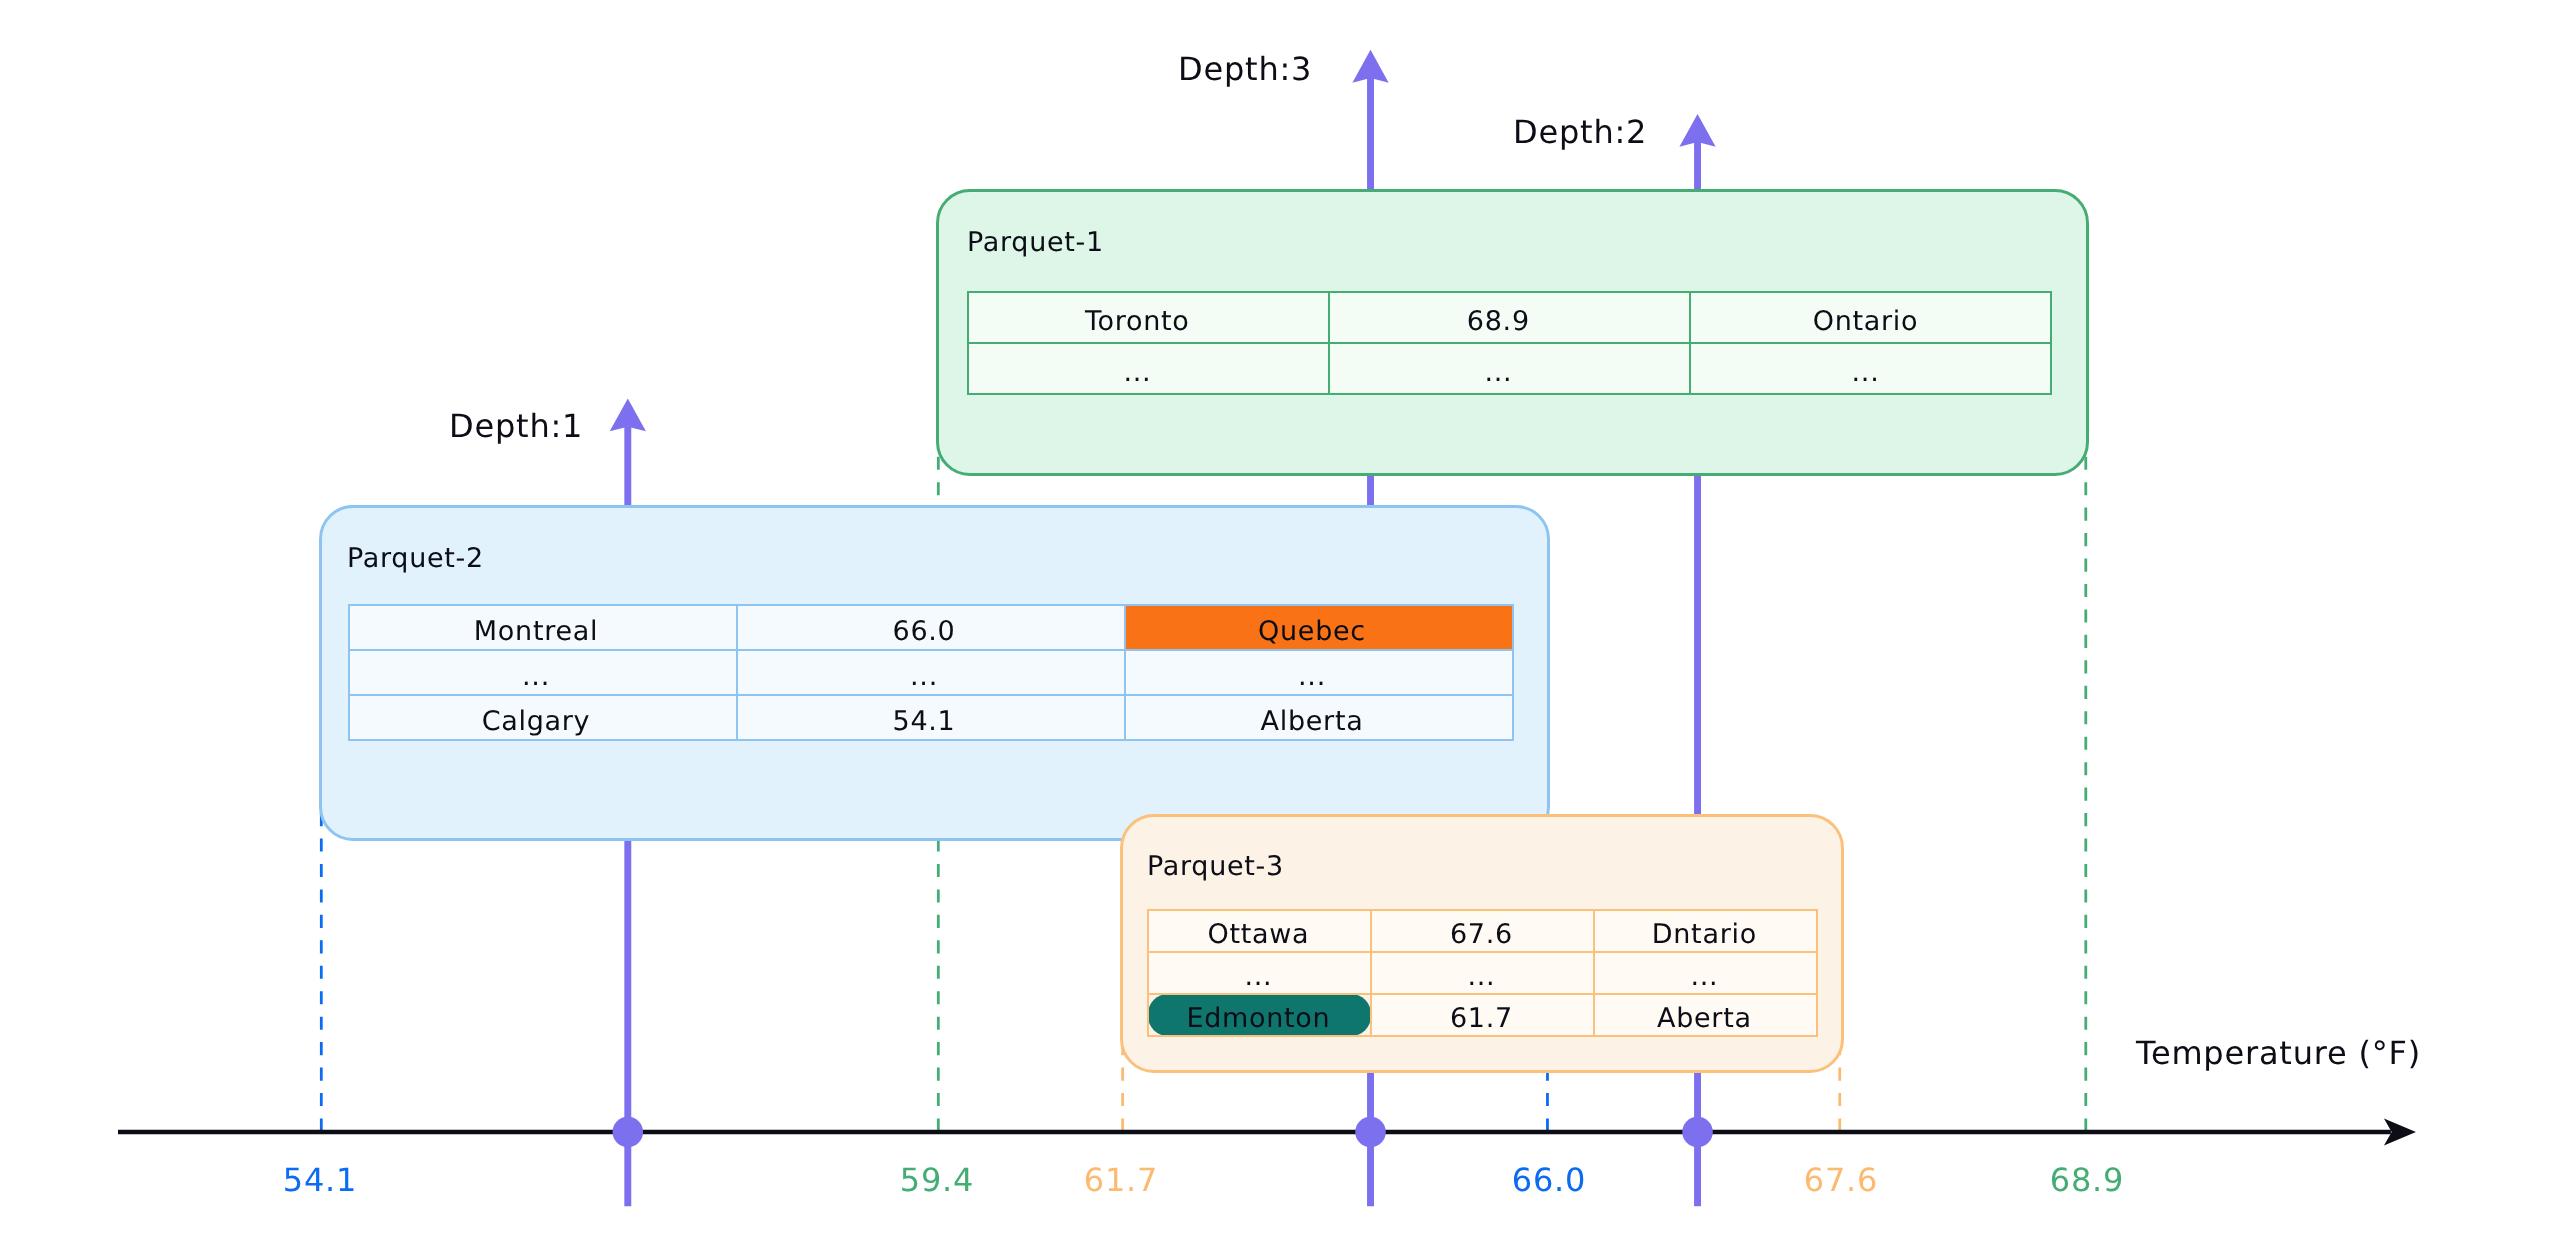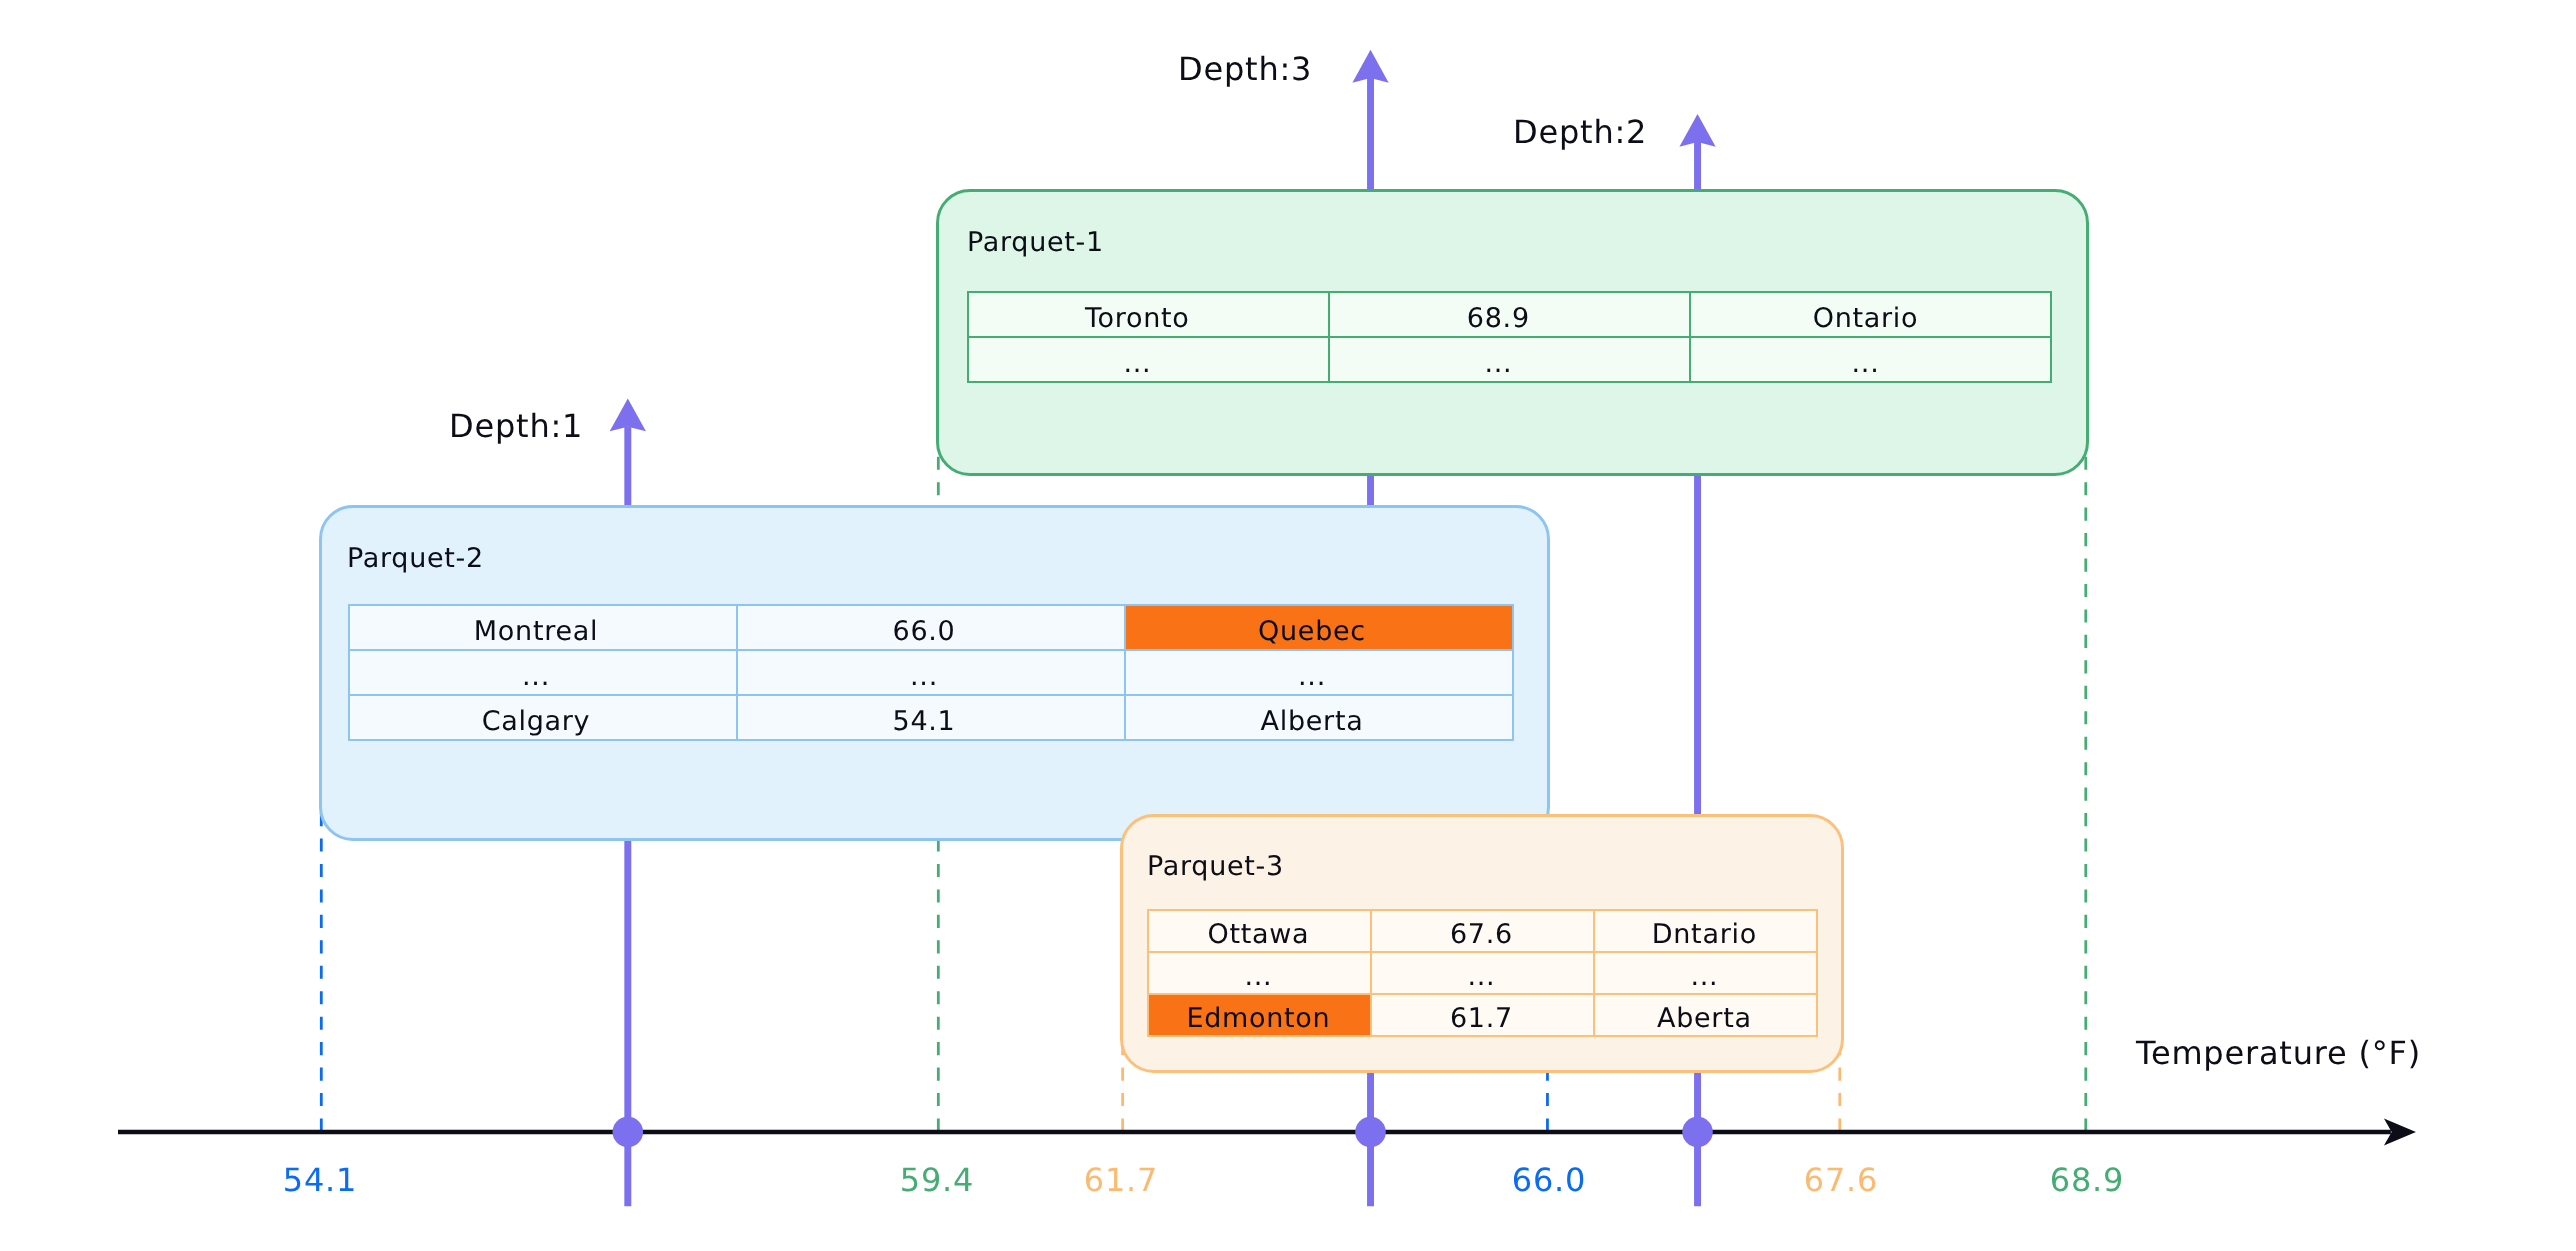--- a/index.html
+++ b/index.html
@@ -27,21 +27,21 @@
   #axis-caption{position:absolute;white-space:nowrap;color:#0c0d17;
                 font-size:32px;line-height:32px;letter-spacing:0.8px;}
 
   
   .pq-box{position:absolute;box-sizing:border-box;border-radius:34px;border-style:solid;border-width:3.1px;}
   .pq-title{position:absolute;white-space:nowrap;color:#0c0d17;font-size:27px;line-height:27px;letter-spacing:0.7px;}
   .pq-table{position:absolute;box-sizing:border-box;border-collapse:collapse;table-layout:fixed;}
   .pq-table td{box-sizing:border-box;border-style:solid;border-width:2.3px;text-align:center;
                color:#0c0d17;font-size:27px;line-height:27px;padding:7px 0 0 0;
                letter-spacing:0.7px;}
-  #pq1 .pq-table tr{height:45px;margin-top:27px;}
+  #pq1 .pq-table tr{height:51px;margin-top:27px;}
   #pq2 .pq-table tr{height:45px;}
   #pq3 .pq-table tr{height:42px;}
   #pq1 .pq-table td{width:361px;padding-right:22.4px;}
   #pq1 .pq-table td:nth-child(3){padding-right:10px;}
   #pq2 .pq-table td{width:388px;padding-right:14px;}
   #pq3 .pq-table td{width:223px;padding-right:2.3px;margin-left:36px;}
 </style>
 </head>
 <body>
 
@@ -123,21 +123,21 @@
           <td style="border-color:#fbc17c;background:#fffaf3;">Ottawa</td>
           <td style="border-color:#fbc17c;background:#fffaf3;">67.6</td>
           <td style="border-color:#fbc17c;background:#fffaf3;">Dntario</td>
         </tr>
         <tr>
           <td style="border-color:#fbc17c;background:#fffaf3;">...</td>
           <td style="border-color:#fbc17c;background:#fffaf3;">...</td>
           <td style="border-color:#fbc17c;background:#fffaf3;">...</td>
         </tr>
         <tr>
-          <td style="border-color:#fbc17c;background:#f97316;">Edmonton</td>
+          <td style="border-color:#fbc17c;background:#0f766e;border-radius:20px;">Edmonton</td>
           <td style="border-color:#fbc17c;background:#fffaf3;">61.7</td>
           <td style="border-color:#fbc17c;background:#fffaf3;">Aberta</td>
         </tr>
       </tbody>
     </table>
   </div>
 
   <svg id="front-svg" viewBox="0 0 3340 1623">
 
     <g>

